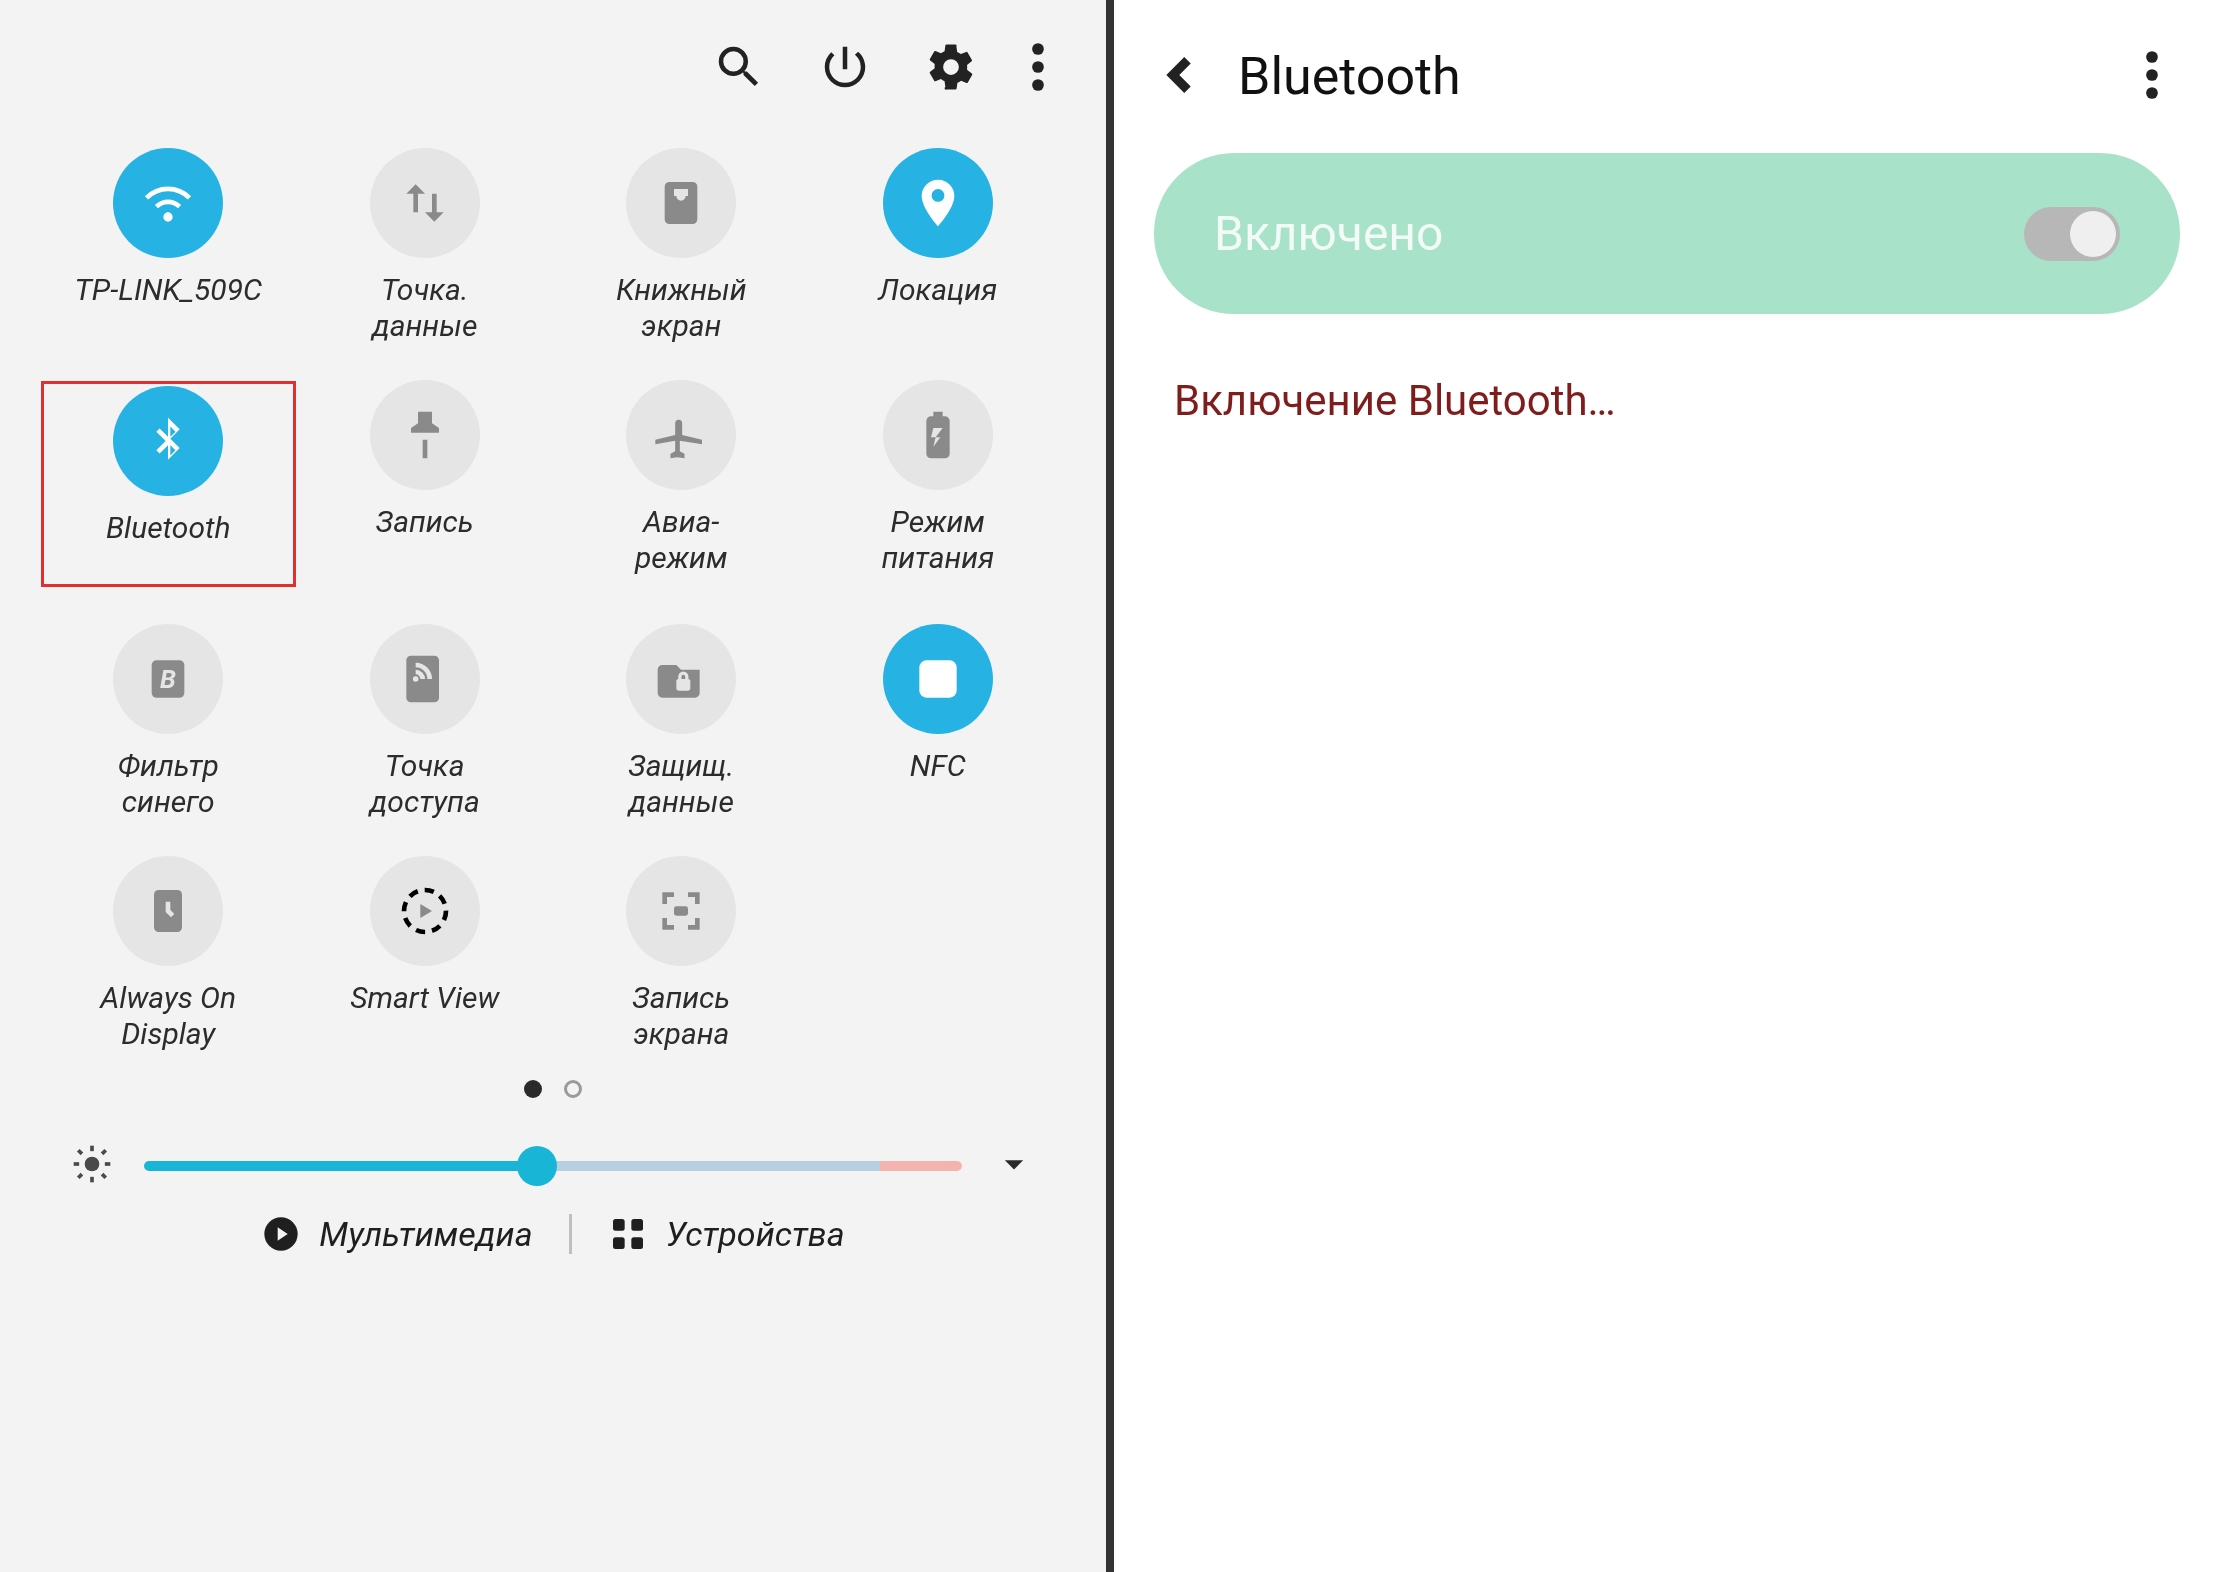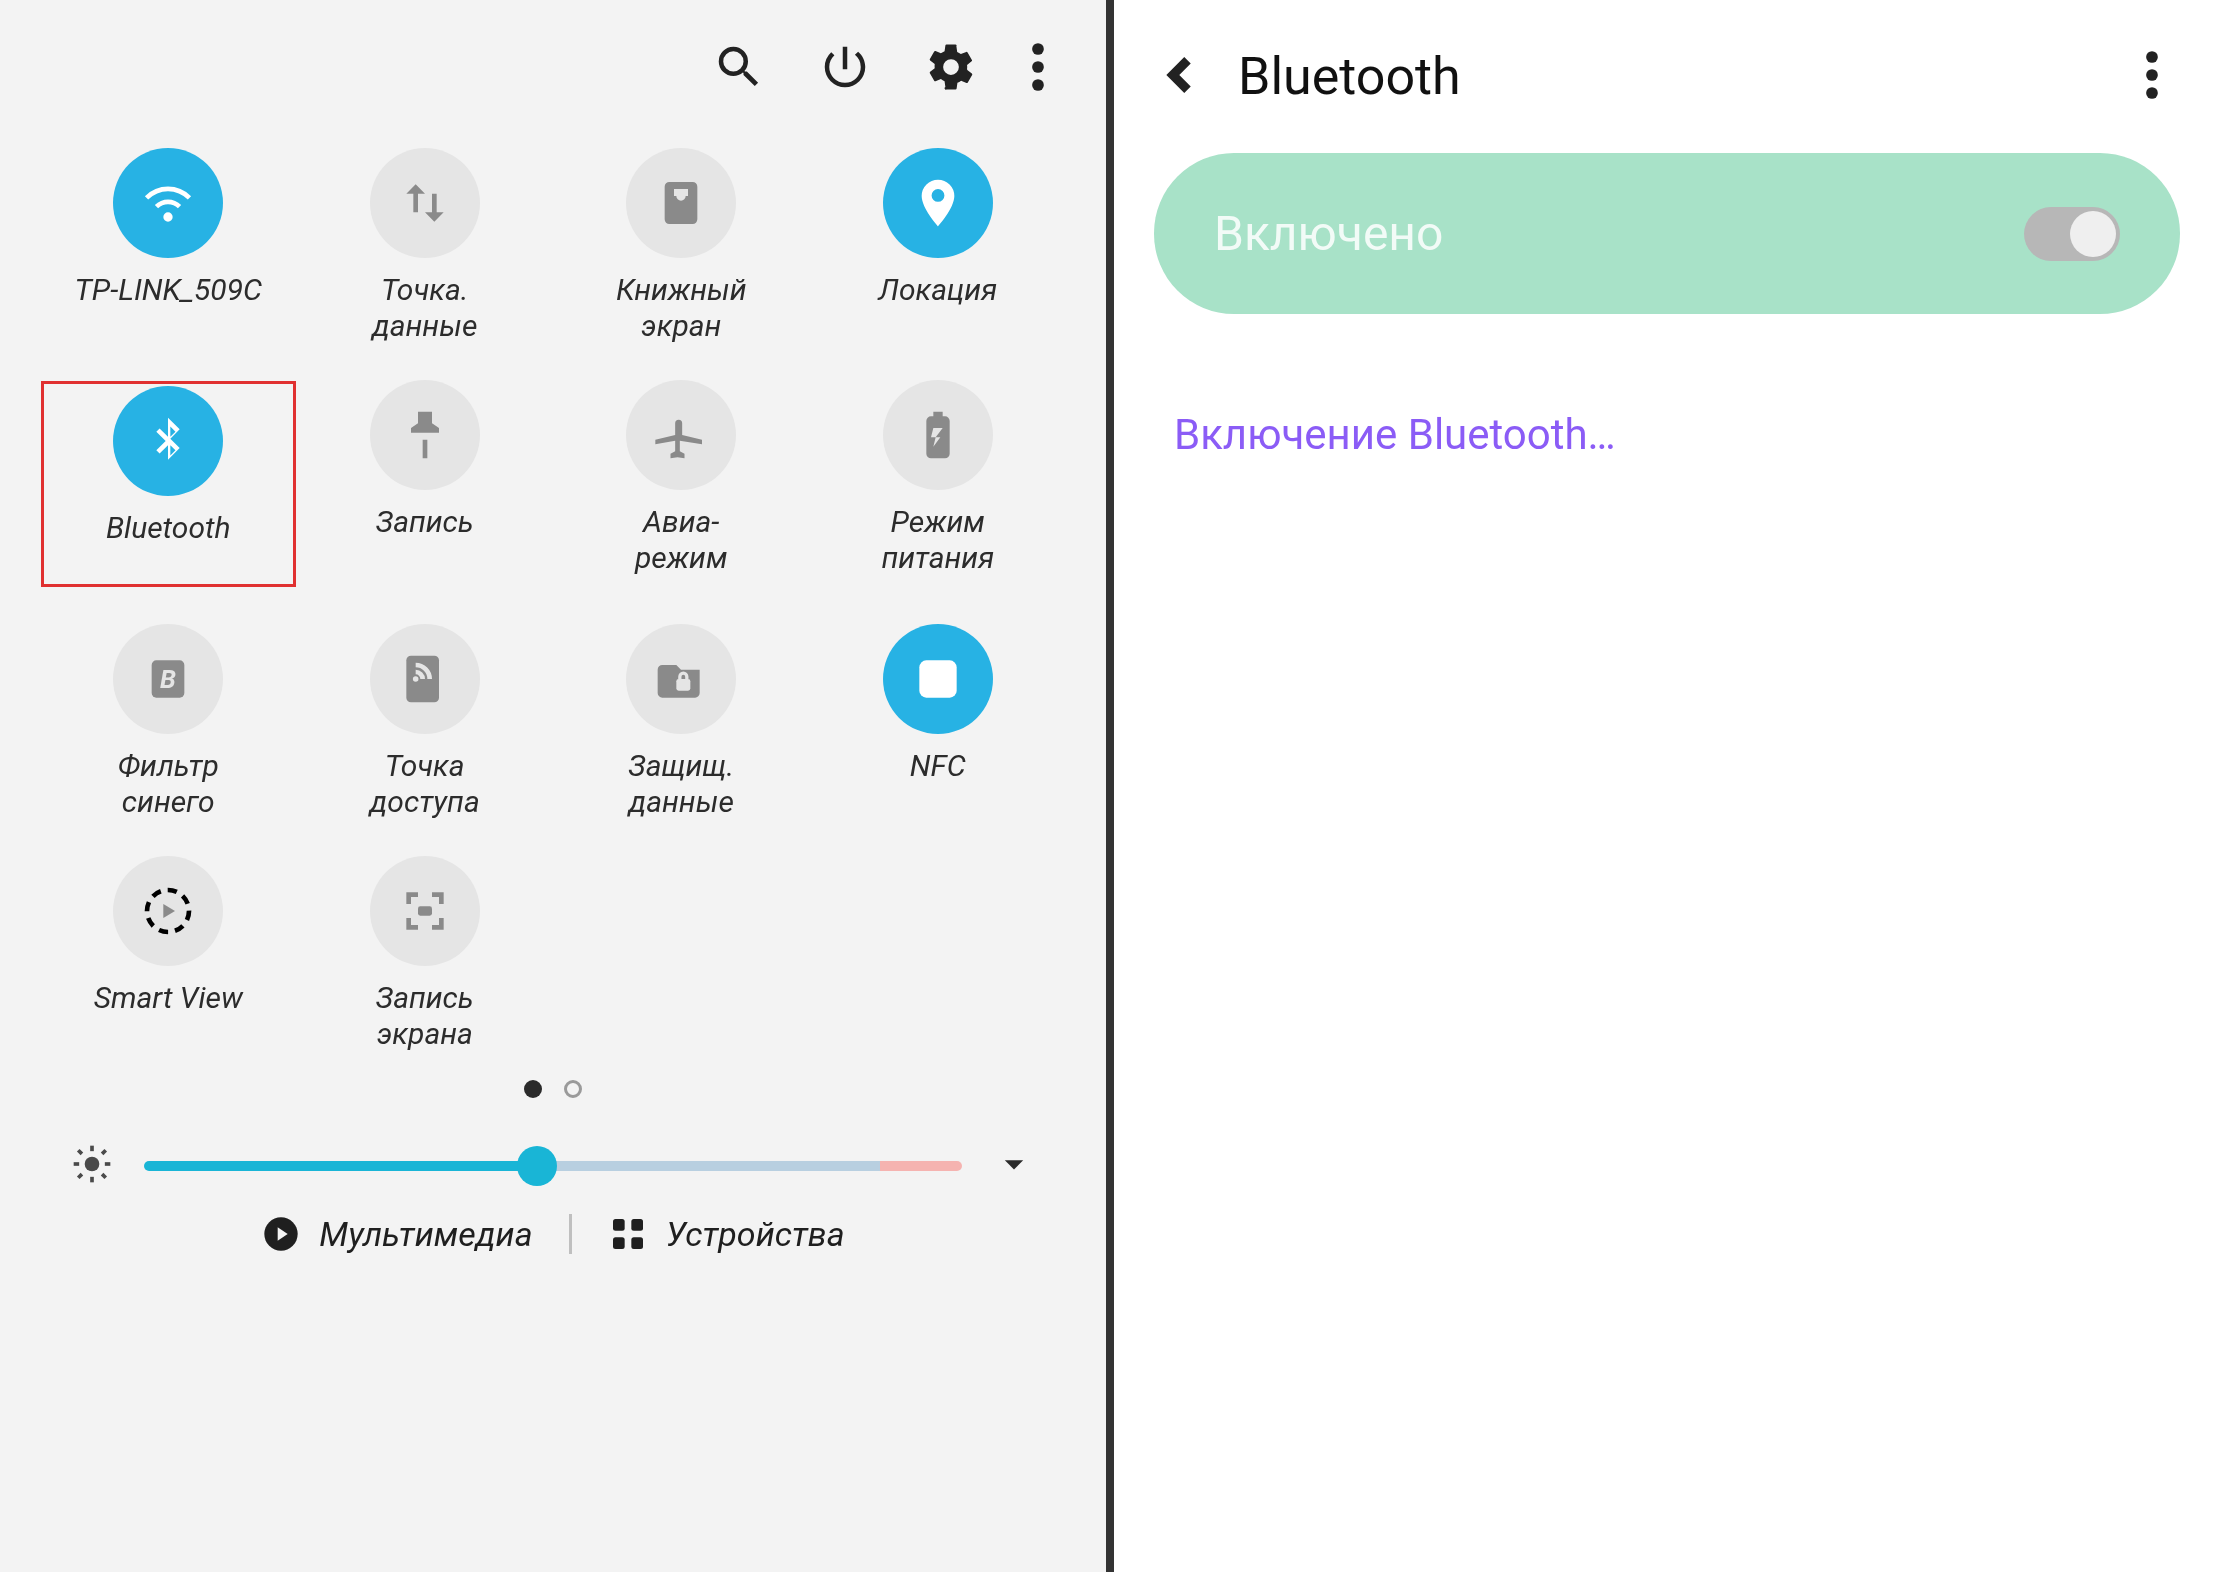--- a/index.html
+++ b/index.html
@@ -115,21 +115,21 @@
   .toggle {
     width: 96px; height: 54px; border-radius: 27px;
     background: #b7b7b7; position: relative;
   }
   .toggle .knob {
     position: absolute; right: 4px; top: 4px;
     width: 46px; height: 46px; border-radius: 50%;
     background: #efefef;
   }
   .status-text {
-    padding: 62px 60px; font-size: 42px; color: #8b5cf6; margin-top: 34px;
+    padding: 62px 60px; font-size: 42px; color: #7f1d1d;
   }
 </style>
 </head>
 <body>
 
 <div class="panel panel-left">
   <div class="top-actions">
     <span><svg viewBox="0 0 24 24">
           <path d="M15.5 14h-.79l-.28-.27A6.471 6.471 0 0016 9.5 6.5 6.5 0 109.5 16c1.61 0 3.09-.59 4.23-1.57l.27.28v.79l5 4.99L20.49 19l-4.99-5zM9.5 14A4.5 4.5 0 119.5 5a4.5 4.5 0 010 9z"></path>
         </svg></span>
@@ -250,20 +250,30 @@
 данные</div>
       </div>
       <div class="tile">
         <div class="circle on">
           <svg viewBox="0 0 24 24">
             <rect x="4" y="4" width="16" height="16" rx="3"></rect>
             <path d="M9 16V8l6 8V8" fill="none" stroke="#fff" stroke-width="2.2" stroke-linejoin="round"></path>
           </svg>
         </div>
         <div class="tile-label">NFC</div>
+      </div>
+      <div class="tile">
+        <div class="circle off">
+          <svg viewBox="0 0 24 24">
+            <rect x="6" y="3" width="12" height="18" rx="2"></rect>
+            <path d="M12 8v4l2 2" fill="none" stroke="#e5e5e5" stroke-width="2"></path>
+          </svg>
+        </div>
+        <div class="tile-label">Always On
+Display</div>
       </div>
       <div class="tile">
         <div class="circle off">
           <svg viewBox="0 0 24 24">
             <circle cx="12" cy="12" r="9" fill="none" stroke="currentColor" stroke-width="2" stroke-dasharray="4 3"></circle>
             <path d="M10 9l5 3-5 3z"></path>
           </svg>
         </div>
         <div class="tile-label">Smart View</div>
       </div>

